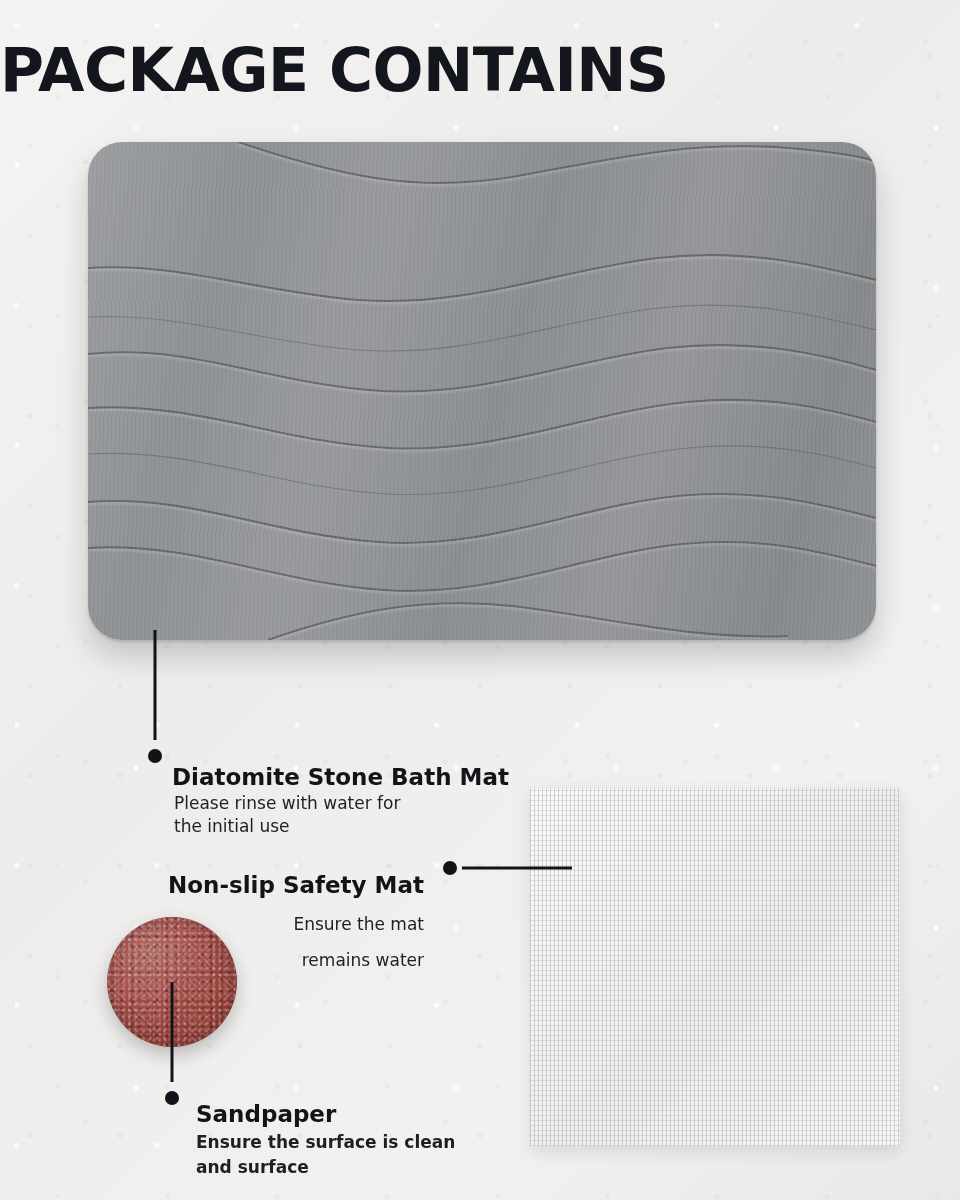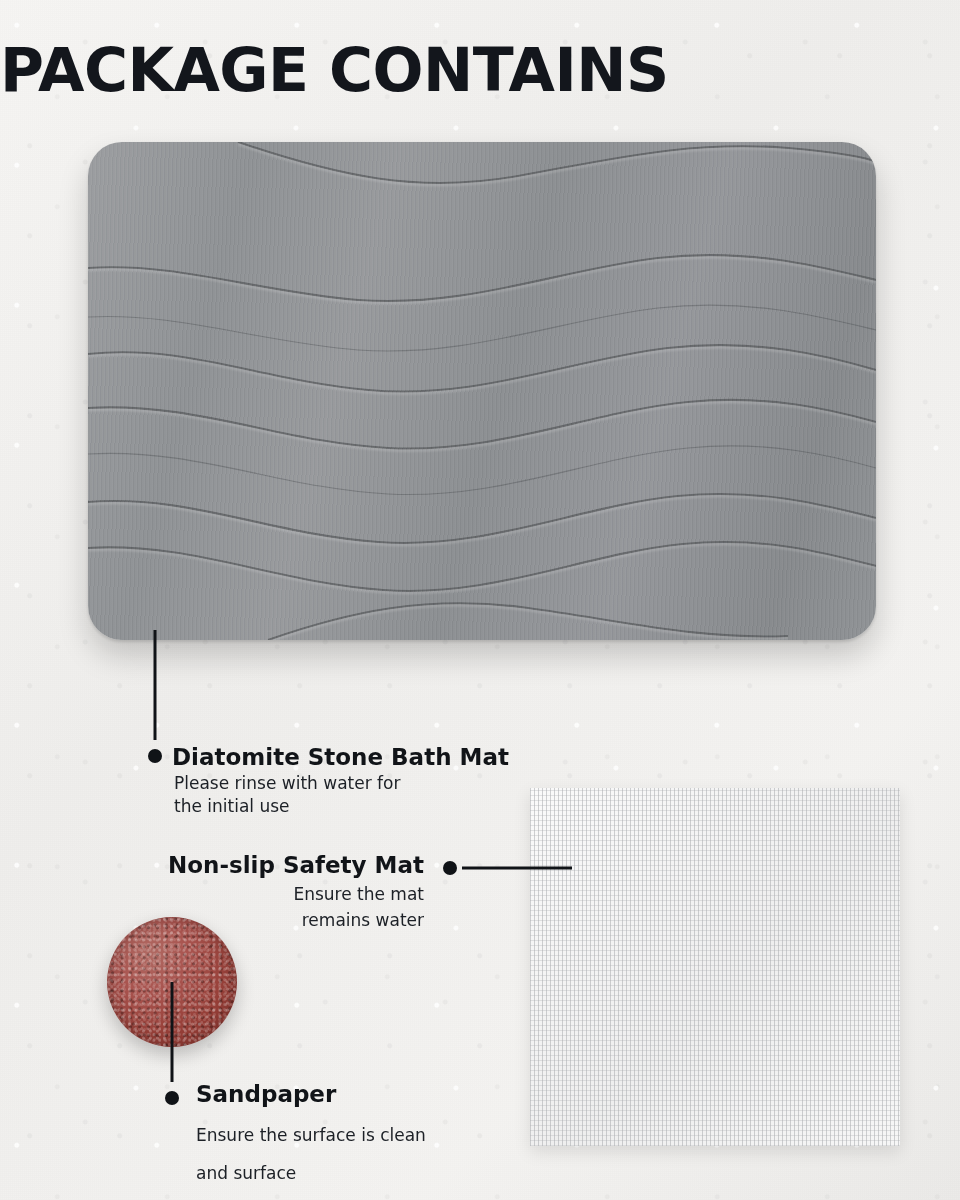--- a/index.html
+++ b/index.html
@@ -133,37 +133,38 @@
 
   
   .callout { position: absolute; }
   .callout .heading {
     font-size: 23px;
     font-weight: 700;
     color: #111418;
     line-height: 27px;
     white-space: nowrap;
     font-family: "DejaVu Sans", sans-serif;
+    margin-top: 20px;
   }
   .callout .sub {
     font-size: 17px;
     font-weight: 400;
     color: #1c2026;
     line-height: 21px;
     font-family: "DejaVu Sans", sans-serif;
   }
   #c-mat   { left: 172px; top: 744px; text-align: left; }
   #c-mat .sub { margin-top: 2px; margin-left: 2px; }
 
   #c-nonslip { left: 0px; top: 852px; width: 424px; text-align: right; }
-  #c-nonslip .sub { margin-top: 5px; }
+  #c-nonslip .sub { margin-top: 15px; }
 
   #c-sand  { left: 196px; top: 1081px; text-align: left; }
   #c-sand .heading { font-size: 23px; }
-  #c-sand .sub { margin-top: 17px; }
+  #c-sand .sub { margin-top: 4px; font-weight: bold; }
 </style>
 </head>
 <body>
 
 <div id="page">
 
   <div id="grain"></div>
 
   <div id="title">PACKAGE CONTAINS</div>
 

